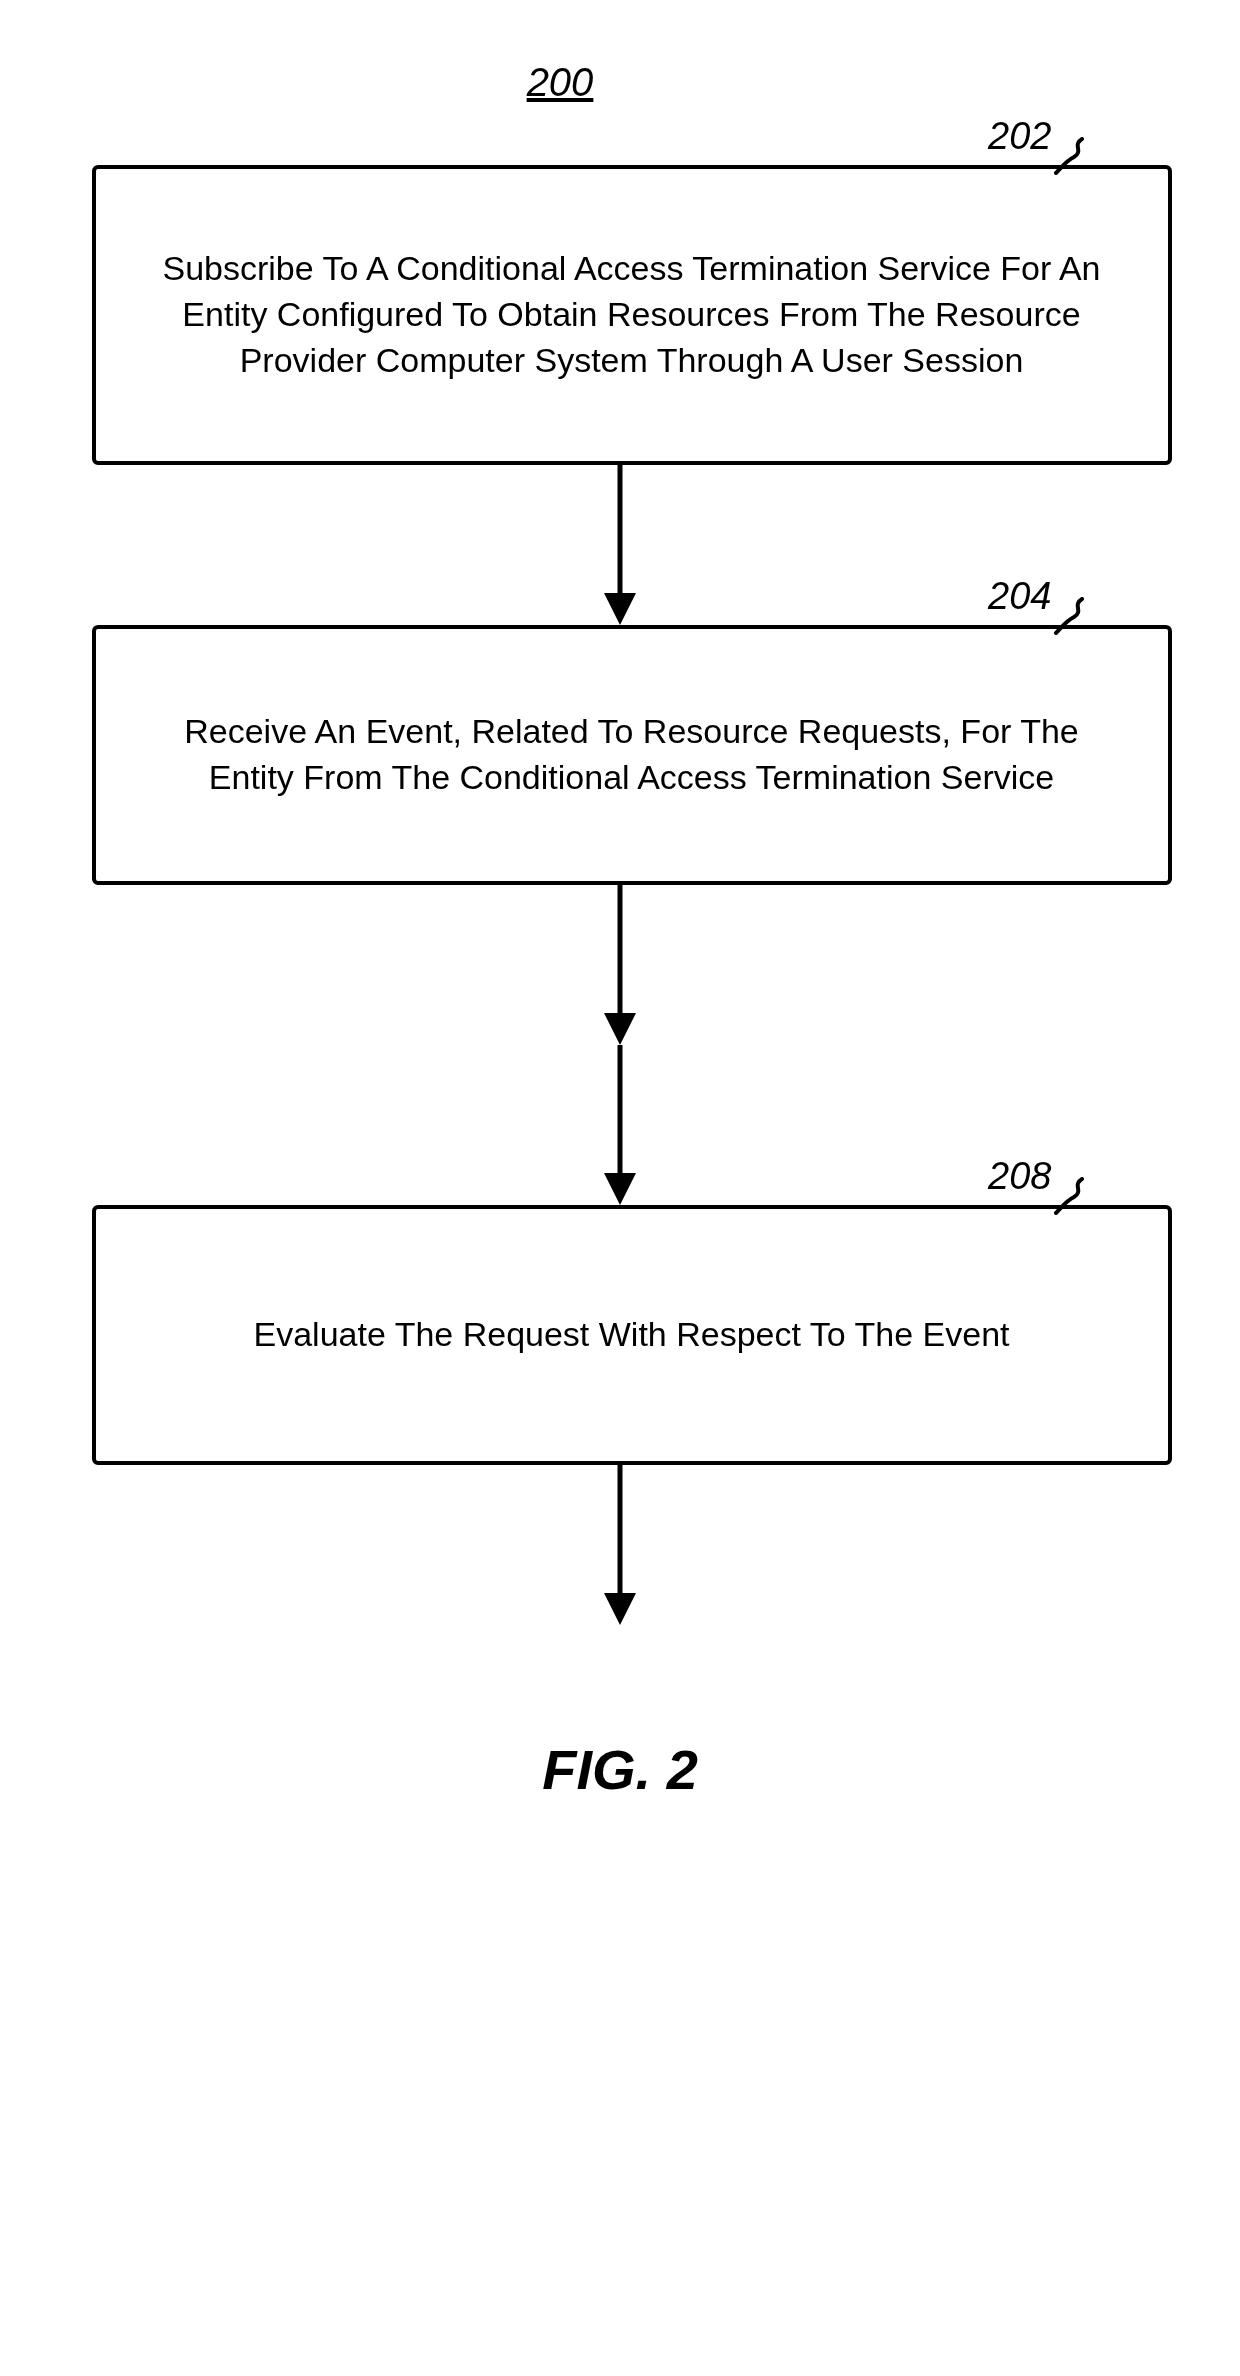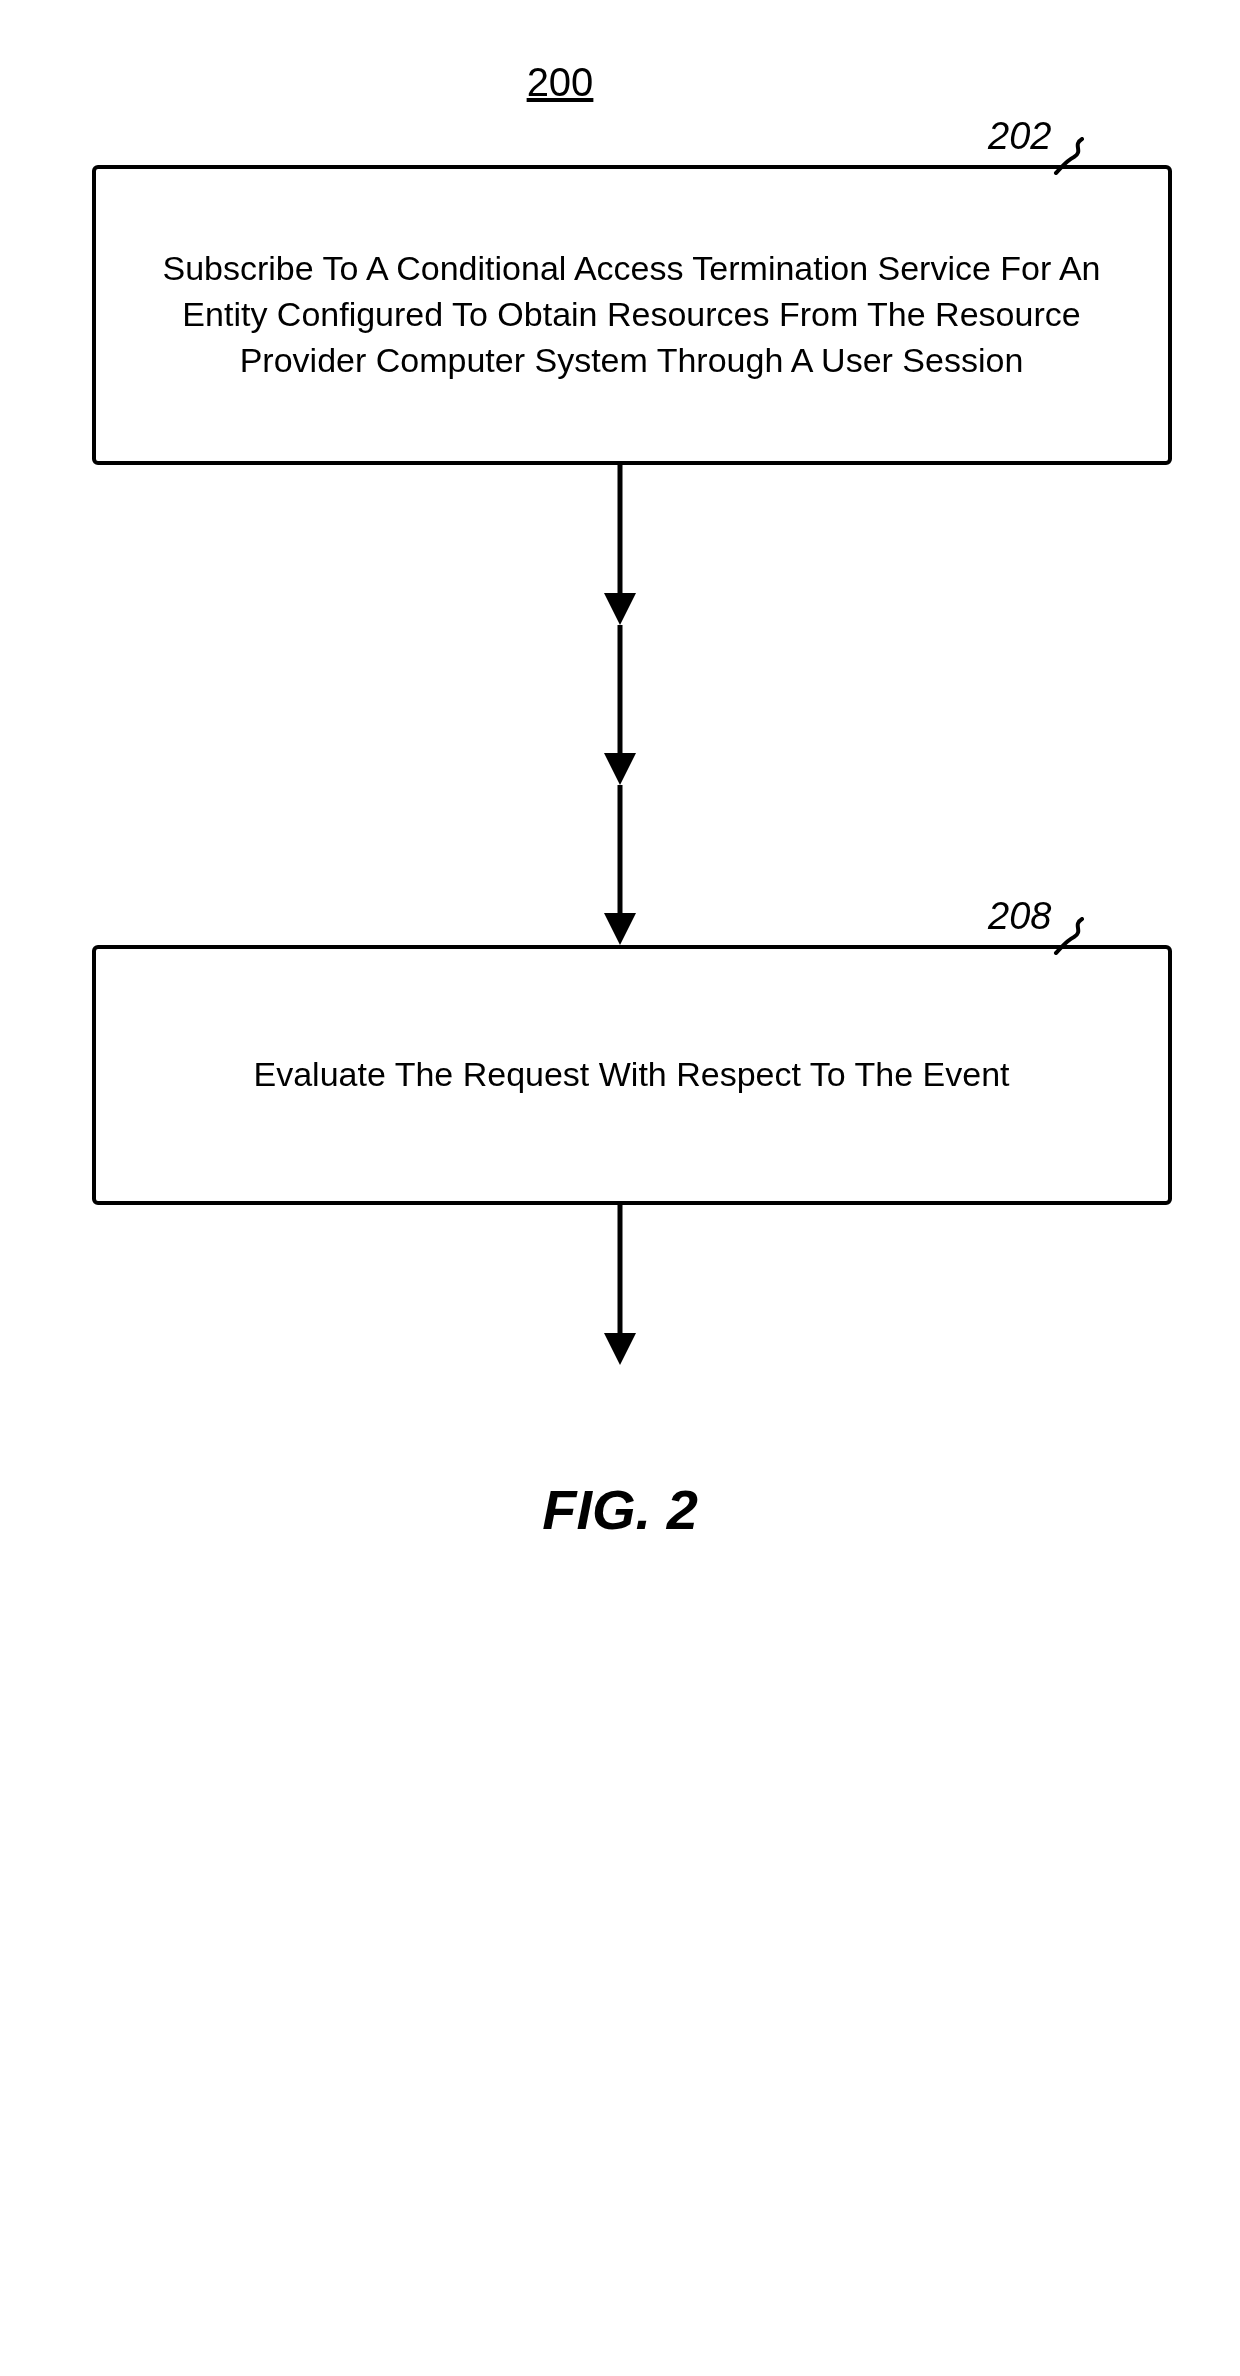--- a/index.html
+++ b/index.html
@@ -14,20 +14,21 @@
     height: 2376px;
     position: relative;
     box-sizing: border-box;
     padding: 60px 80px 0 80px;
     display: flex;
     flex-direction: column;
     align-items: center;
   }
   .diagram-id {
     font-size: 40px;
+    font-style: italic;
     text-decoration: underline;
     text-align: center;
     margin-bottom: 60px;
     position: relative;
     left: -60px;
   }
   .step-wrap {
     position: relative;
     width: 1080px;
     margin-left: 23px;
@@ -90,20 +91,29 @@
     </div>
   </div>
 
   <div class="arrow">
     <svg width="60" height="160" viewBox="0 0 60 160">
       <line x1="30" y1="0" x2="30" y2="130" stroke="#000" stroke-width="5"></line>
       <polygon points="30,160 14,128 46,128" fill="#000"></polygon>
     </svg>
   </div>
 
+  <div class="step-wrap">
+    <div class="step-label">204</div>
+    <svg class="callout" width="44" height="38" viewBox="0 0 44 38">
+      <path d="M30 2 C20 8 32 14 22 20 C14 24 10 30 4 36" stroke="#000" stroke-width="4" fill="none" stroke-linecap="round"></path>
+    </svg>
+    <div class="box box-med">
+      <span>Receive An Event, Related To Resource Requests, For The Entity From The Conditional Access Termination Service</span>
+    </div>
+  </div>
 
   <div class="arrow">
     <svg width="60" height="160" viewBox="0 0 60 160">
       <line x1="30" y1="0" x2="30" y2="130" stroke="#000" stroke-width="5"></line>
       <polygon points="30,160 14,128 46,128" fill="#000"></polygon>
     </svg>
   </div>
 
 
   <div class="arrow">

